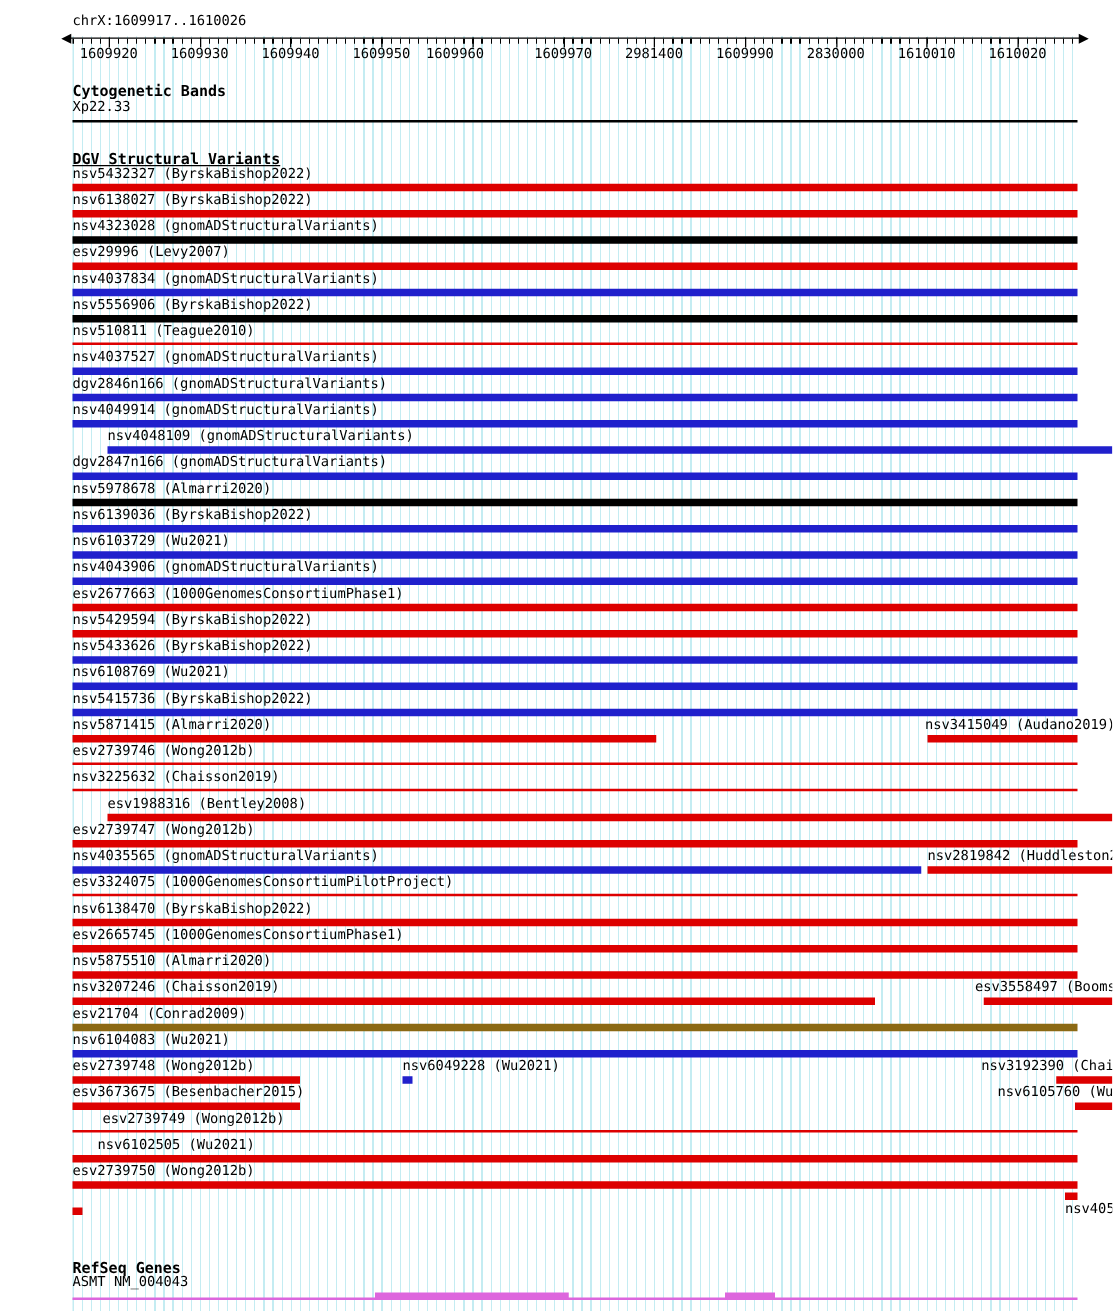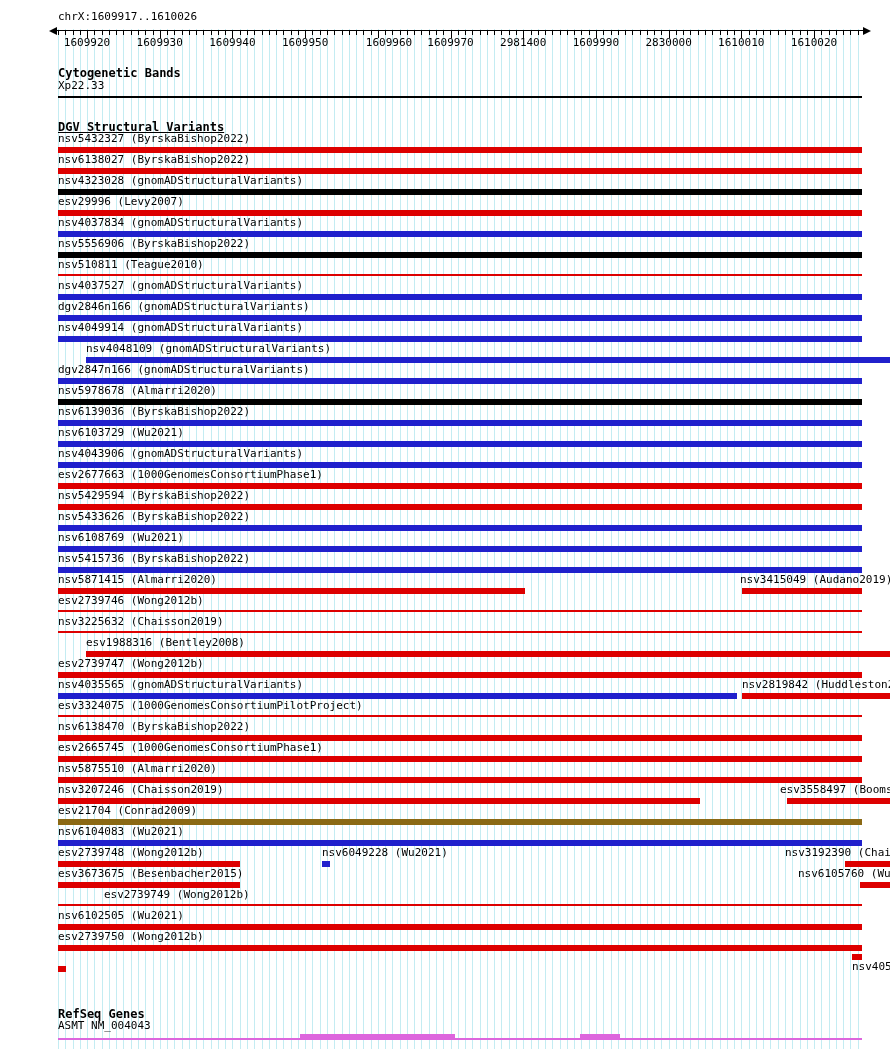--- a/index.html
+++ b/index.html
@@ -41,21 +41,21 @@
     <div id="ruler-ticks">
         <div class="tick" style="left: 87px;"></div>
         <span class="ticklab" style="left: 87px;">1609920</span>
         <div class="tick" style="left: 159.7px;"></div>
         <span class="ticklab" style="left: 159.7px;">1609930</span>
         <div class="tick" style="left: 232.4px;"></div>
         <span class="ticklab" style="left: 232.4px;">1609940</span>
         <div class="tick" style="left: 305.1px;"></div>
         <span class="ticklab" style="left: 305.1px;">1609950</span>
         <div class="tick" style="left: 377.8px;"></div>
-        <span class="ticklab" style="left: 389px;">1609960</span>
+        <span class="ticklab" style="left: 364px;">1609960</span>
         <div class="tick" style="left: 450.5px;"></div>
         <span class="ticklab" style="left: 450.5px;">1609970</span>
         <div class="tick" style="left: 523.2px;"></div>
         <span class="ticklab" style="left: 523.2px;">2981400</span>
         <div class="tick" style="left: 595.9px;"></div>
         <span class="ticklab" style="left: 595.9px;">1609990</span>
         <div class="tick" style="left: 668.6px;"></div>
         <span class="ticklab" style="left: 668.6px;">2830000</span>
         <div class="tick" style="left: 741.3px;"></div>
         <span class="ticklab" style="left: 741.3px;">1610010</span>
@@ -220,25 +220,25 @@
         <span class="flabel" style="left: 785px; top: 0px;">nsv3192390 (Chaiss</span>
         <div class="fbar" style="left: 845px; width: 45px; top: 14px; height: 6px; background: rgb(221, 0, 0);"></div>
       </div>
       <div class="vrow" style="top: 868px;">
         <span class="flabel" style="left: 58px; top: 0px;">esv3673675 (Besenbacher2015)</span>
         <div class="fbar" style="left: 58px; width: 182px; top: 14px; height: 6px; background: rgb(221, 0, 0);"></div>
         <span class="flabel" style="left: 798px; top: 0px;">nsv6105760 (Wu2</span>
         <div class="fbar" style="left: 860px; width: 30px; top: 14px; height: 6px; background: rgb(221, 0, 0);"></div>
       </div>
       <div class="vrow" style="top: 889px;">
-        <span class="flabel" style="left: 62px; top: 0px; padding-left: 42px;">esv2739749 (Wong2012b)</span>
+        <span class="flabel" style="left: 40px; top: 0px; padding-left: 42px;">esv2739749 (Wong2012b)</span>
         <div class="fbar" style="left: 58px; width: 804px; top: 15px; height: 2px; background: rgb(221, 0, 0);"></div>
       </div>
       <div class="vrow" style="top: 910px;">
-        <span class="flabel" style="left: 58px; top: 0px;">nsv6102505 (Wu2021)</span>
+        <span class="flabel" style="left: 58px; top: 0px; padding-left: 20px;">nsv6102505 (Wu2021)</span>
         <div class="fbar" style="left: 58px; width: 804px; top: 14px; height: 6px; background: rgb(221, 0, 0);"></div>
       </div>
       <div class="vrow" style="top: 931px;">
         <span class="flabel" style="left: 58px; top: 0px;">esv2739750 (Wong2012b)</span>
         <div class="fbar" style="left: 58px; width: 804px; top: 14px; height: 6px; background: rgb(221, 0, 0);"></div>
       </div>
       <div class="vrow" style="top: 952px;">
         <div class="fbar" style="left: 58px; width: 8px; top: 14px; height: 6px; background: rgb(221, 0, 0);"></div>
         <span class="flabel" style="left: 852px; top: 9px;">nsv405</span>
         <div class="fbar" style="left: 852px; width: 10px; top: 2px; height: 6px; background: rgb(221, 0, 0);"></div>

